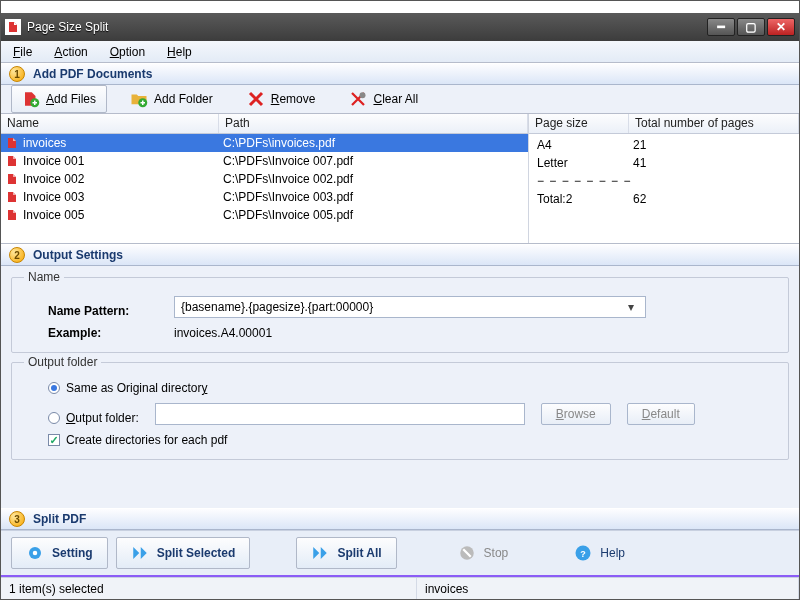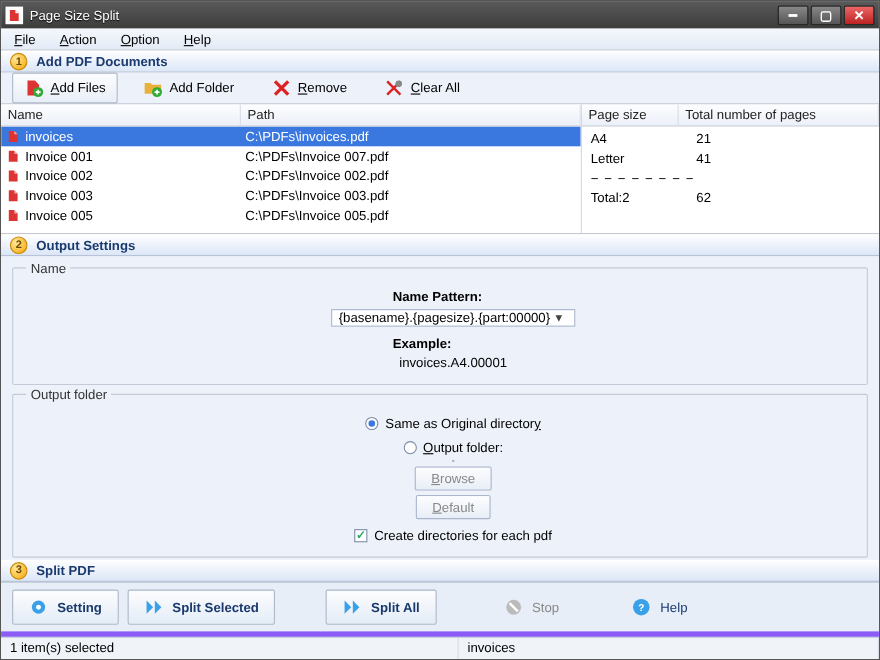--- a/index.html
+++ b/index.html
@@ -1,18 +1,18 @@
 <!DOCTYPE html>
 <html><head>
 <meta charset="utf-8">
 <style>
   * { box-sizing: border-box; margin: 0; padding: 0; font-family: "Segoe UI", Tahoma, sans-serif; font-size: 12px; }
   body { background: #fff; width: 800px; height: 600px; overflow: hidden; border: 1px solid #555; display: flex; flex-direction: column; }
   
-  .titlebar { height: 28px; background: linear-gradient(#5a5a5a,#3c3c3c); display: flex; align-items: center; padding: 0 4px; color: #fff; }
+  .titlebar { height: 28px; background: linear-gradient(#5a5a5a,#3c3c3c); display: flex; align-items: center; padding: 0 4px; color: #fff; margin-top: 12px; }
   .titlebar .app-icon { width: 16px; height: 16px; background: #fff; display: flex; align-items: center; justify-content: center; margin-right: 6px; }
   .titlebar .app-icon svg { width: 12px; height: 12px; }
   .titlebar .title { flex: 1; text-shadow: 0 1px 1px #000; }
   .winbtns { display: flex; gap: 2px; }
   .winbtn { width: 28px; height: 18px; border: 1px solid #222; background: linear-gradient(#888,#555); display: flex; align-items: center; justify-content: center; color: #fff; font-weight: bold; font-size: 12px; border-radius: 2px; }
   .winbtn.close { background: linear-gradient(#e66,#b22); }
   
   .menubar { height: 22px; background: linear-gradient(#f4f7fc,#e3ebf6); border-bottom: 1px solid #b6bccb; display: flex; align-items: center; padding: 0 6px; gap: 10px; }
   .menuitem { padding: 0 6px; }
   .menuitem span { text-decoration: underline; text-underline-offset: 1px; }
@@ -33,32 +33,32 @@
   .rows { flex: 1; overflow: auto; }
   .row { display: flex; height: 18px; align-items: center; padding: 0 4px; }
   .row.selected { background: #3a78e0; color: #fff; }
   .pdf-icon { width: 14px; height: 14px; margin-right: 4px; display:inline-flex; align-items:center; justify-content:center; }
   .cell-name { width: 218px; display: flex; align-items: center; }
   .cell-path { flex: 1; }
   
   .outputarea { background: #edf1f9; flex: 1; display: flex; flex-direction: column; padding: 4px 10px 2px 10px; gap: 2px; }
   fieldset { border: 1px solid #c4cad8; border-radius: 2px; padding: 8px 12px; background: #edf1f9; }
   legend { padding: 0 4px; color: #333; }
-  .formrow { display: flex; align-items: center; gap: 4px; padding: 4px 0 4px 24px; flex-direction: column; }
+  .formrow { display: flex; align-items: flex-end; gap: 16px; padding: 4px 0 4px 24px; }
   .label { width: 110px; }
   .combo { flex: 1; max-width: 472px; height: 22px; border: 1px solid #a9b6cc; background: #fff; display: flex; align-items: center; padding: 0 6px; justify-content: space-between; }
   .combo .caret { width: 16px; text-align: center; color: #444; }
   .radio, .check { display: flex; align-items: center; gap: 6px; }
   .radiobox { width: 12px; height: 12px; border: 1px solid #7a8aa8; border-radius: 50%; background: #fff; display: flex; align-items: center; justify-content: center; }
   .radiobox.checked::after { content: ""; width: 6px; height: 6px; border-radius: 50%; background: #3a78e0; }
   .checkbox { width: 12px; height: 12px; border: 1px solid #7a8aa8; background: #fff; display:flex; align-items:center; justify-content:center; color:#2a6; font-size:11px; font-weight:bold; }
   .textinput { height: 22px; border: 1px solid #a9b6cc; background: #fff; flex: 1; max-width: 370px; }
   .smallbtn { height: 22px; padding: 0 14px; border: 1px solid #a9b6cc; background: linear-gradient(#fdfdfe,#e8eef7); color: #888; border-radius: 2px; }
   
-  .actionbar { background: #e8eef8; padding: 6px 10px; display: flex; gap: 8px; align-items: center; border-top: 1px solid #c8d0e0; border-bottom: 5px solid #8b5cf6; }
+  .actionbar { background: #e8eef8; padding: 6px 10px; display: flex; gap: 8px; align-items: center; border-top: 1px solid #c8d0e0; border-bottom: 2px solid #8b5cf6; }
   .actionbtn { border: 1px solid #b0b8c8; background: linear-gradient(#fdfdfe,#e3ecf7); padding: 6px 14px; display: flex; align-items: center; gap: 8px; border-radius: 2px; font-weight: bold; color: #1a3a6e; }
   .actionbtn.flat { border: 1px solid transparent; background: transparent; font-weight: normal; color: #888; }
   .actionbtn.help { color: #1a3a6e; }
   
   .statusbar { height: 22px; background: #f0f3f8; border-top: 1px solid #c8d0e0; display: flex; align-items: center; }
   .statuscell { padding: 0 8px; border-right: 1px solid #d4dae6; height: 100%; display: flex; align-items: center; }
 </style>
 </head>
 <body>
 
@@ -193,21 +193,21 @@
               </svg>
             </span>
             <span>Invoice 005</span>
           </div>
           <div class="cell-path">C:\PDFs\Invoice 005.pdf</div>
         </div>
       </div>
   </div>
   <div class="files-right">
     <div class="colheads">
-      <div class="colhead" style="width:88px">Page size</div>
+      <div class="colhead" style="width:100px">Page size</div>
       <div class="colhead" style="flex:1">Total number of pages</div>
     </div>
     <div class="rows" id="size-rows" style="padding:2px 0">
         <div class="row">
           <div style="width:100px;padding-left:4px">A4</div>
           <div>21</div>
         </div>
         <div class="row">
           <div style="width:100px;padding-left:4px">Letter</div>
           <div>41</div>

